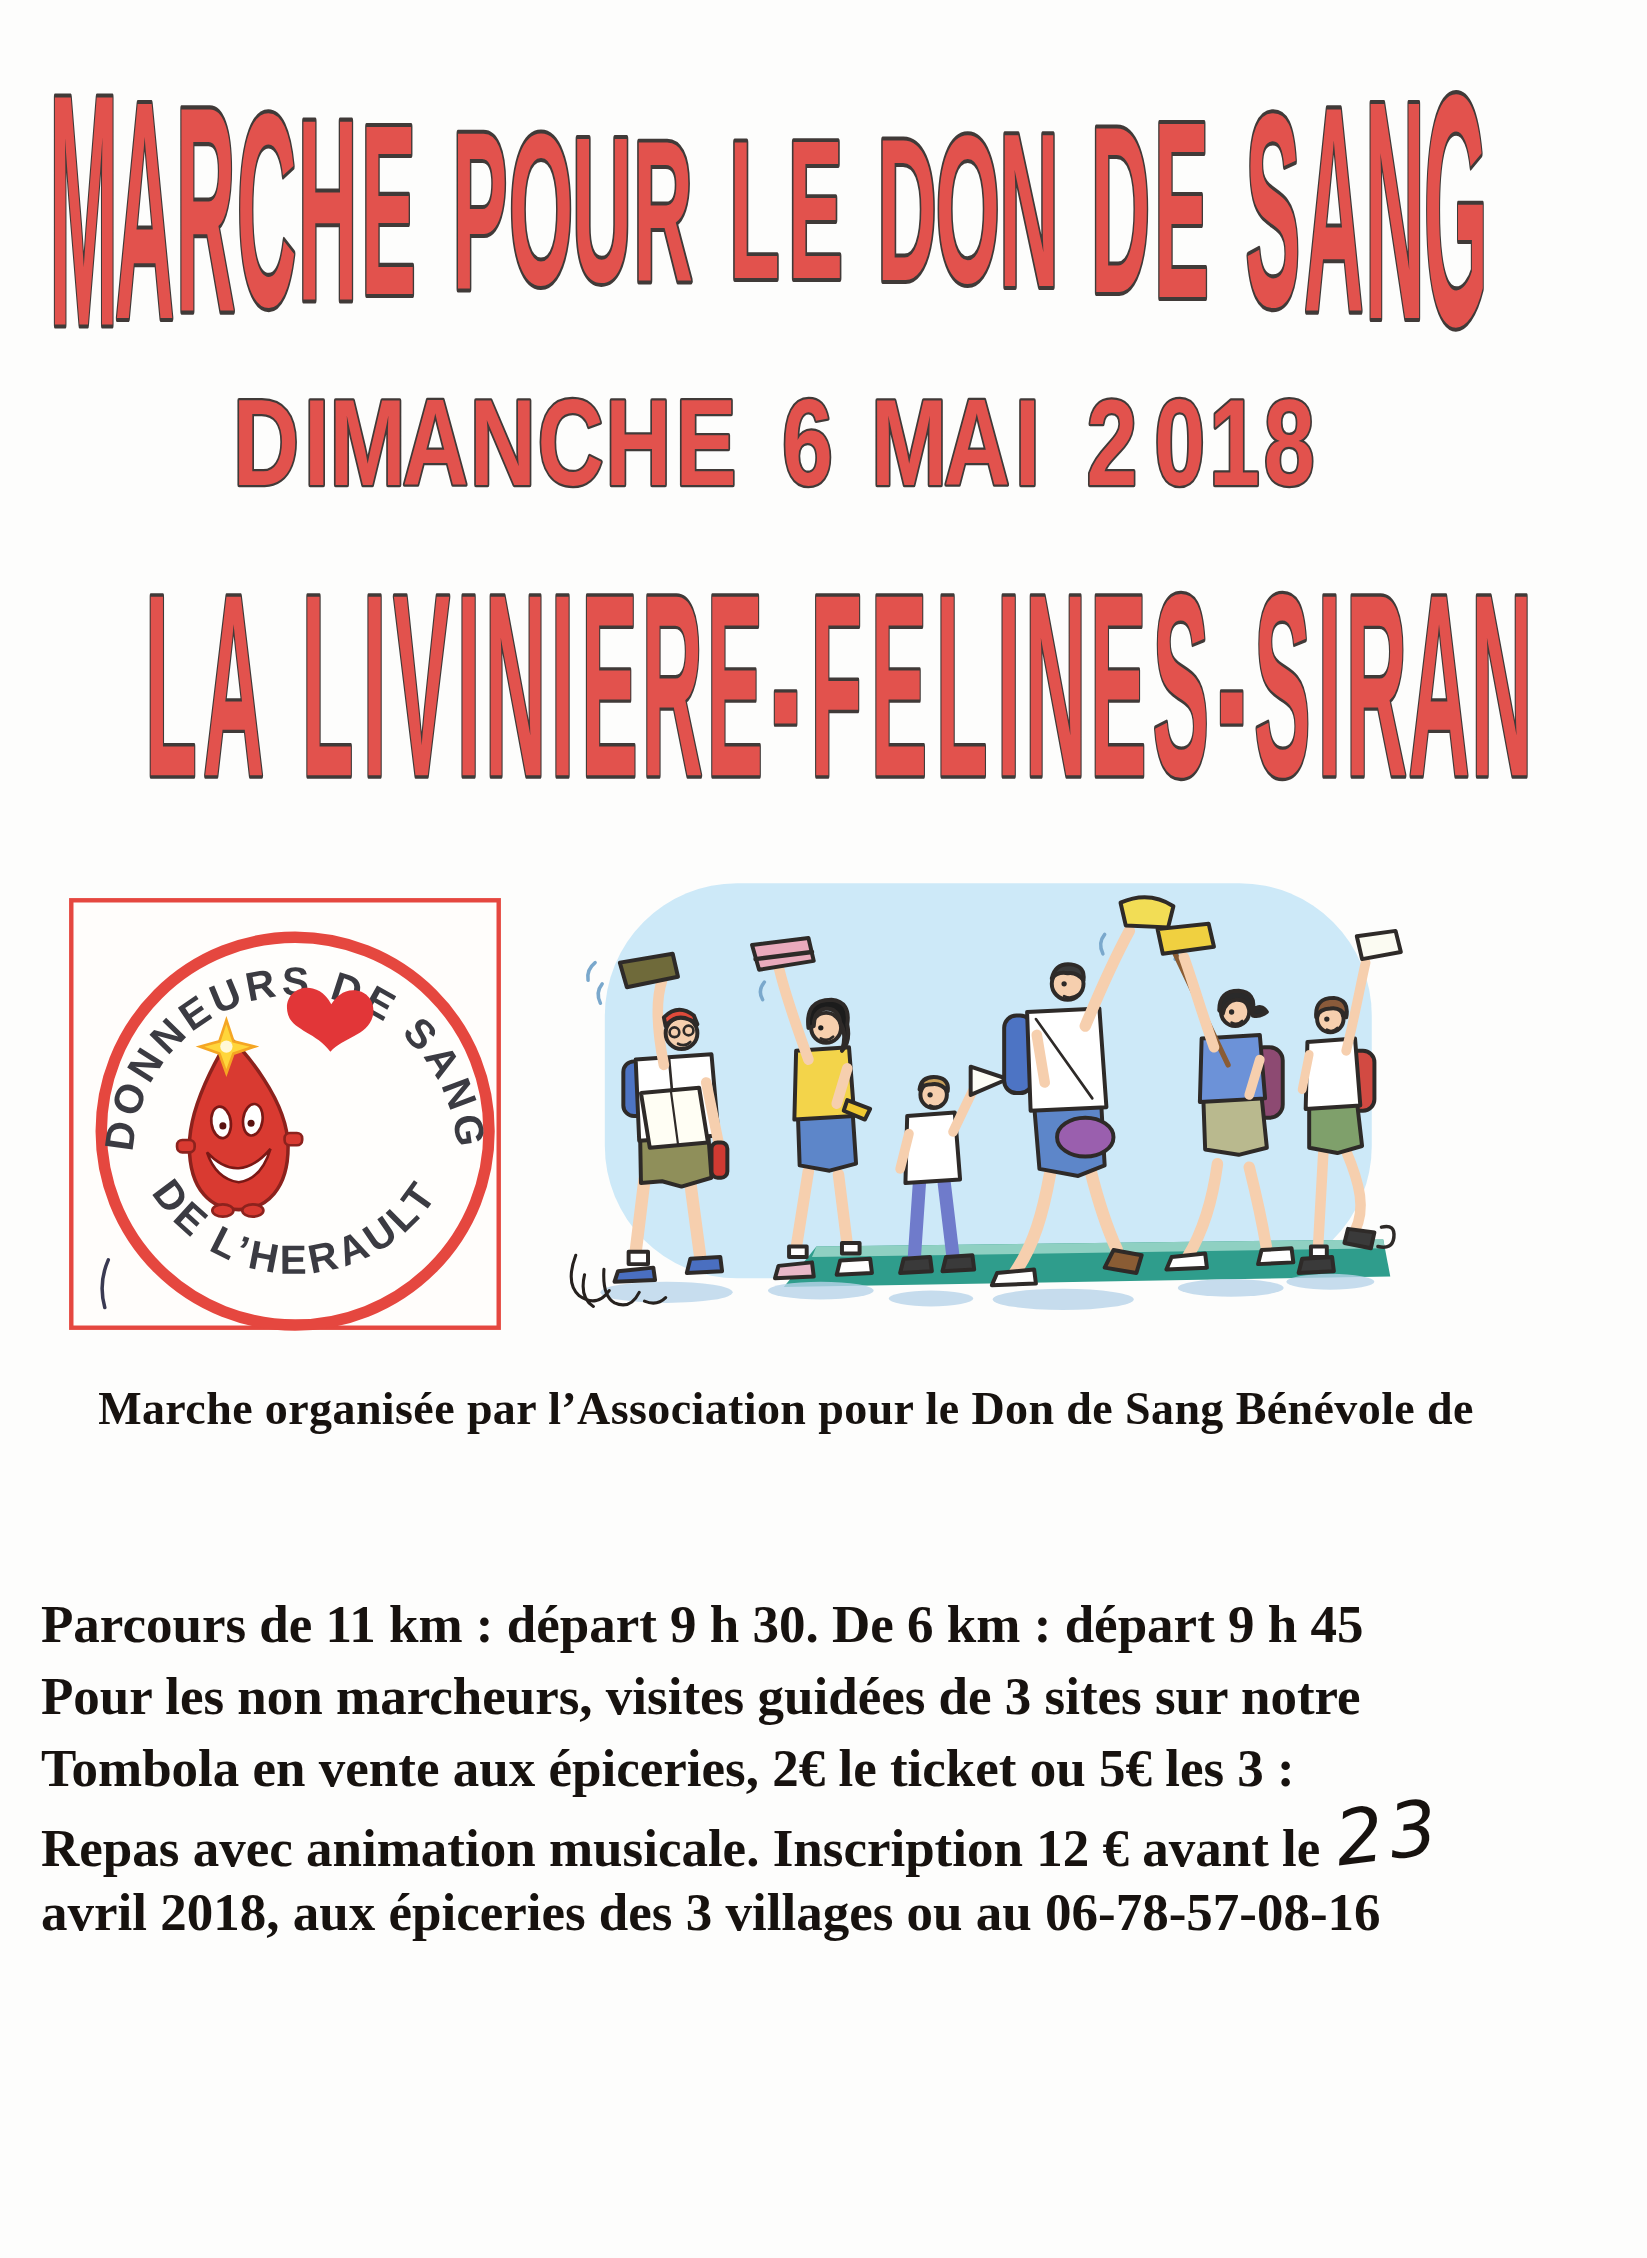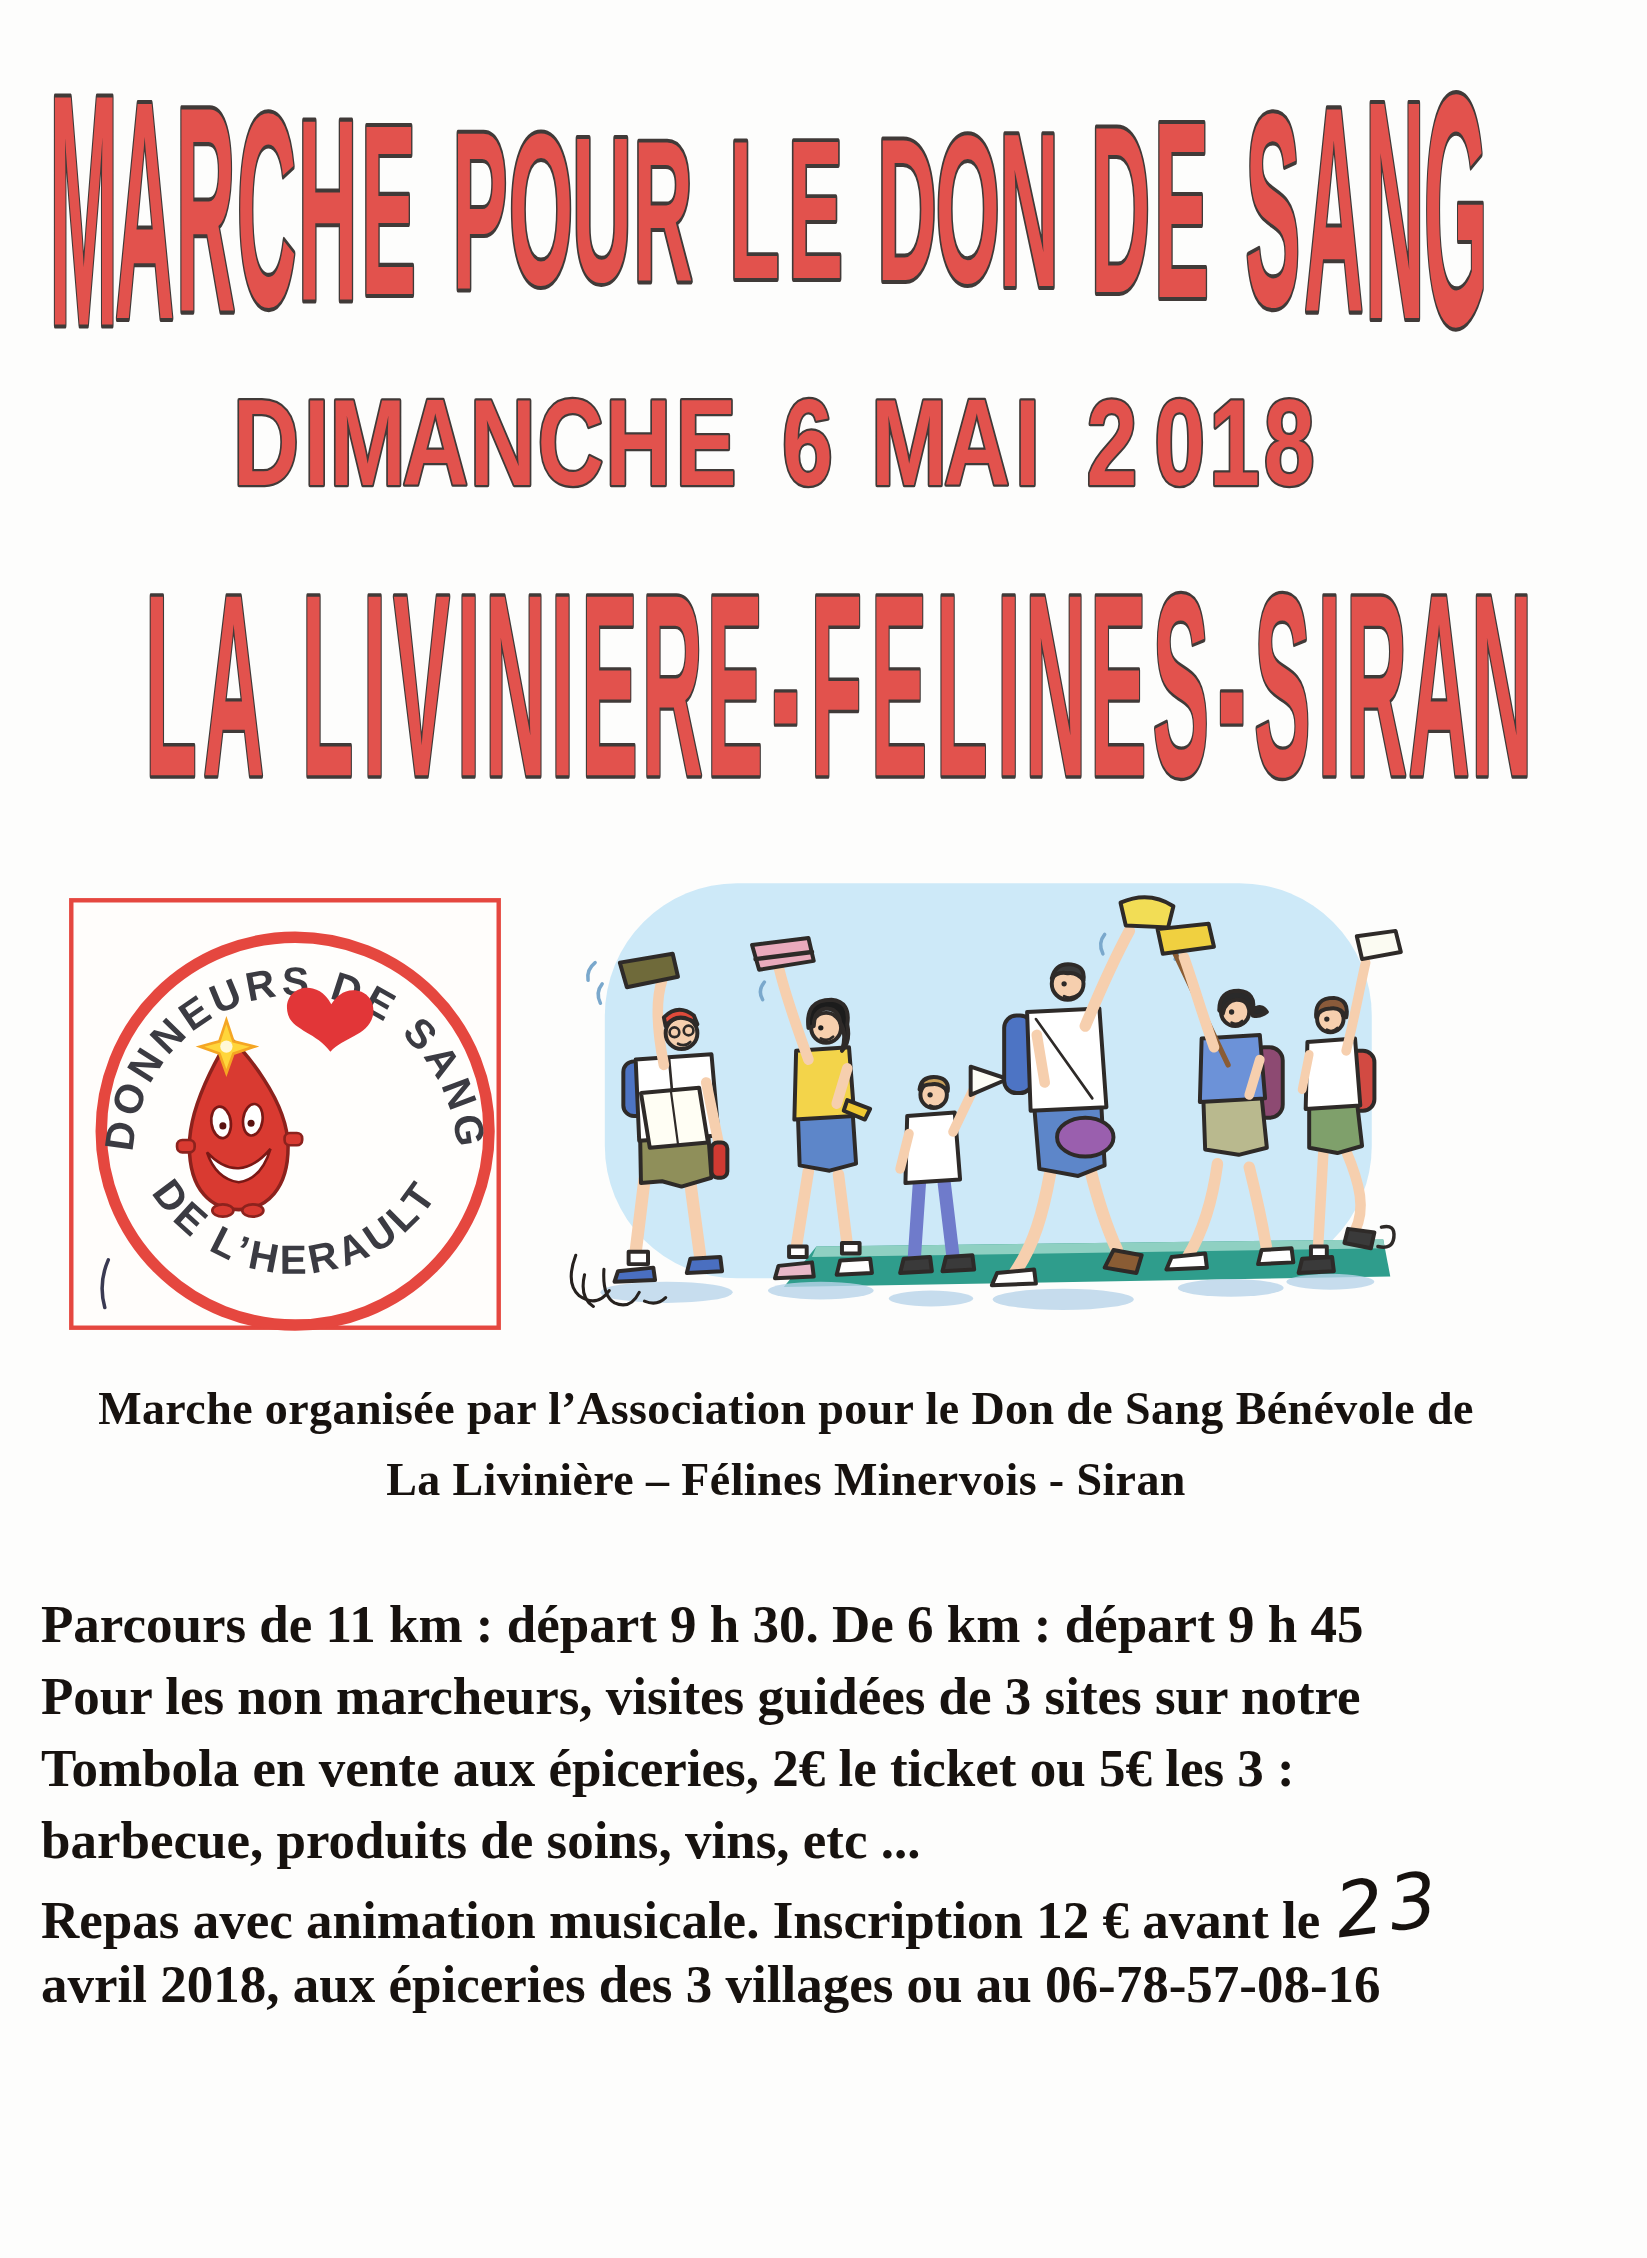--- a/index.html
+++ b/index.html
@@ -306,26 +306,24 @@
           <path d="M936 396 q 16 -4 14 12 q -2 14 -18 10" fill="none" stroke="#2e2a28" stroke-width="4"></path>
         </g>
       </g>
 
       <path d="M22 428 q -12 32 4 46 q 20 14 34 -6 m -28 -18 q -6 26 10 36 m 12 -42 q -2 30 12 38 q 18 8 28 -12 m 6 10 q 14 6 24 -4" fill="none" stroke="#26211e" stroke-width="3.5" stroke-linecap="round"></path>
     </svg>
   </div>
 
   <div id="organizer">
     <div>Marche organisée par l’Association pour le Don de Sang Bénévole de</div>
-    <div>La Livinière – Félines Minervois - Siran</div>
   </div>
 
   <div id="details">
     <div class="dline">Parcours de 11 km : départ 9 h 30. De 6 km : départ 9 h 45</div>
     <div class="dline">Pour les non marcheurs, visites guidées de 3 sites sur notre</div>
     <div class="dline">Tombola en vente aux épiceries, 2€ le ticket ou 5€ les 3 :</div>
-    <div class="dline">barbecue, produits de soins, vins, etc ...</div>
     <div class="dline"><span>Repas avec animation musicale. Inscription 12 € avant le</span><span class="handwritten">23</span></div>
     <div class="dline">avril 2018, aux épiceries des 3 villages ou au 06-78-57-08-16</div>
   </div>
 
 </div>
 
 
 </body></html>

